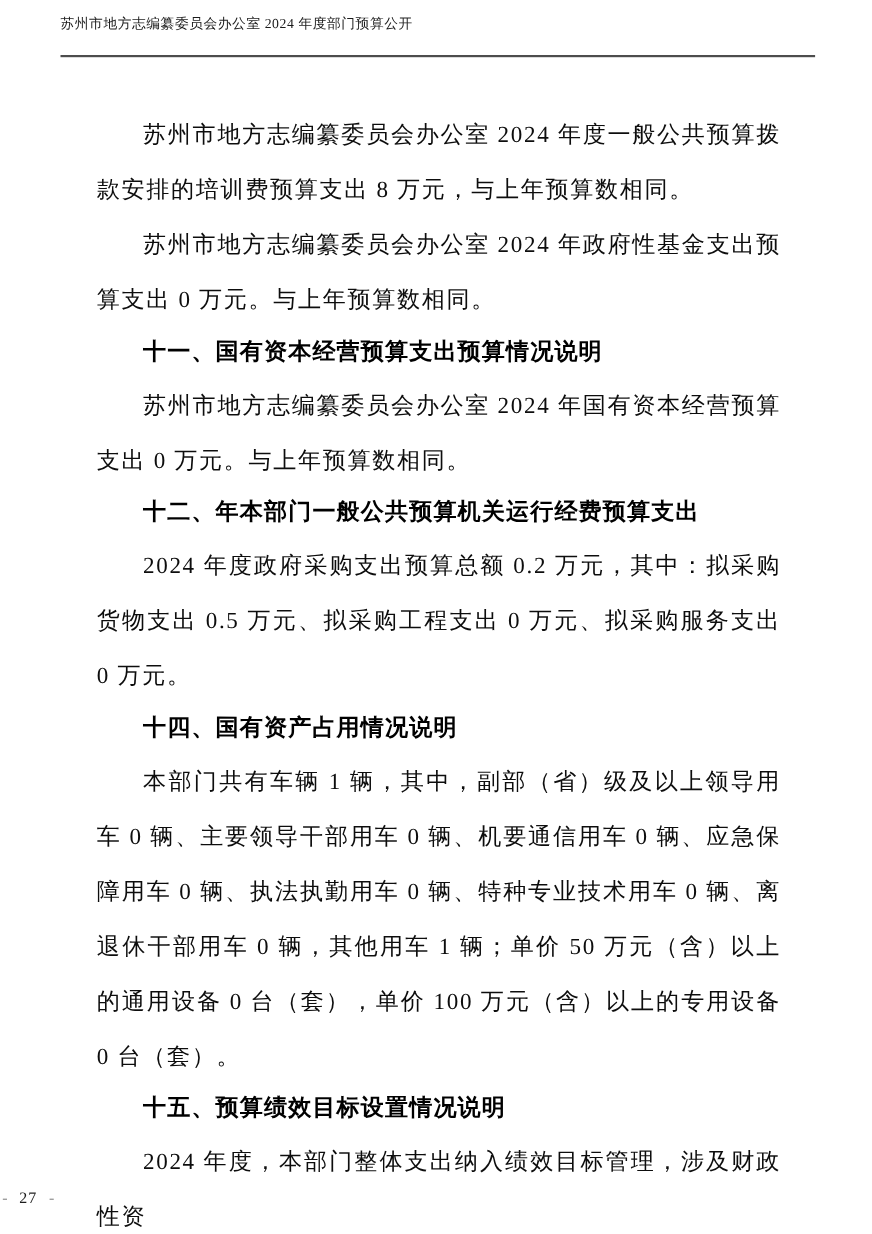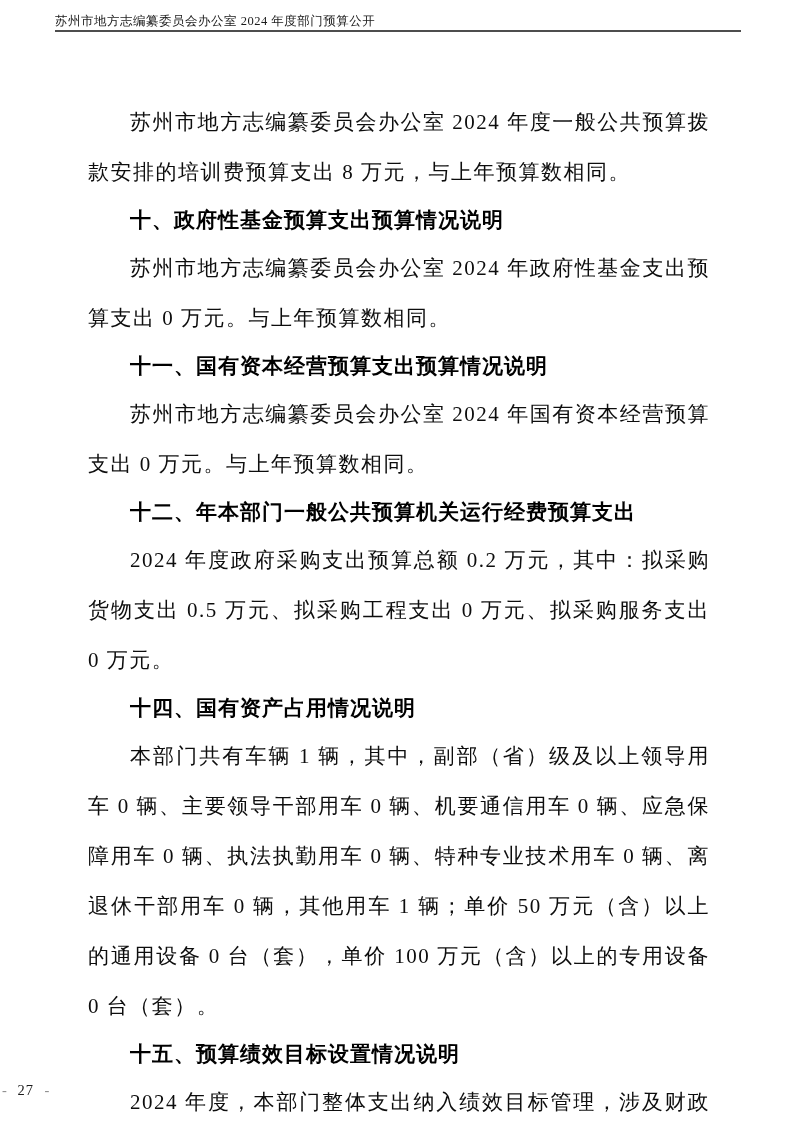--- a/index.html
+++ b/index.html
@@ -14,21 +14,21 @@
     background: #ffffff;
     overflow: hidden;
     font-family: "Liberation Serif", "DejaVu Serif", serif;
     color: #111111;
   }
   .header {
     position: absolute;
     top: 13px;
     left: 55px;
     width: 686px;
-    padding-bottom: 0;
+    padding-bottom: 20px;
     border-bottom: 2.5px solid #4d4d4d;
     font-size: 12.5px;
     letter-spacing: 0.5px;
     color: #1a1a1a;
     white-space: nowrap;
   }
   .content {
     position: absolute;
     top: 97px;
     left: 88px;
@@ -77,21 +77,20 @@
 <body>
 
 <div class="page">
 
   <div class="header">
     <span>苏州市地方志编纂委员会办公室 2024 年度部门预算公开</span>
   </div>
 
   <div class="content">
     <p class="para">苏州市地方志编纂委员会办公室 2024 年度一般公共预算拨款安排的培训费预算支出 8 万元，与上年预算数相同。</p>
-    <h2 class="heading">十、政府性基金预算支出预算情况说明</h2>
     <p class="para">苏州市地方志编纂委员会办公室 2024 年政府性基金支出预算支出 0 万元。与上年预算数相同。</p>
     <h2 class="heading">十一、国有资本经营预算支出预算情况说明</h2>
     <p class="para">苏州市地方志编纂委员会办公室 2024 年国有资本经营预算支出 0 万元。与上年预算数相同。</p>
     <h2 class="heading">十二、年本部门一般公共预算机关运行经费预算支出</h2>
     <p class="para">2024 年度政府采购支出预算总额 0.2 万元，其中：拟采购货物支出 0.5 万元、拟采购工程支出 0 万元、拟采购服务支出 0 万元。</p>
     <h2 class="heading">十四、国有资产占用情况说明</h2>
     <p class="para">本部门共有车辆 1 辆，其中，副部（省）级及以上领导用车 0 辆、主要领导干部用车 0 辆、机要通信用车 0 辆、应急保障用车 0 辆、执法执勤用车 0 辆、特种专业技术用车 0 辆、离退休干部用车 0 辆，其他用车 1 辆；单价 50 万元（含）以上的通用设备 0 台（套），单价 100 万元（含）以上的专用设备 0 台（套）。</p>
     <h2 class="heading">十五、预算绩效目标设置情况说明</h2>
     <p class="para">2024 年度，本部门整体支出纳入绩效目标管理，涉及财政性资</p>
   </div>

